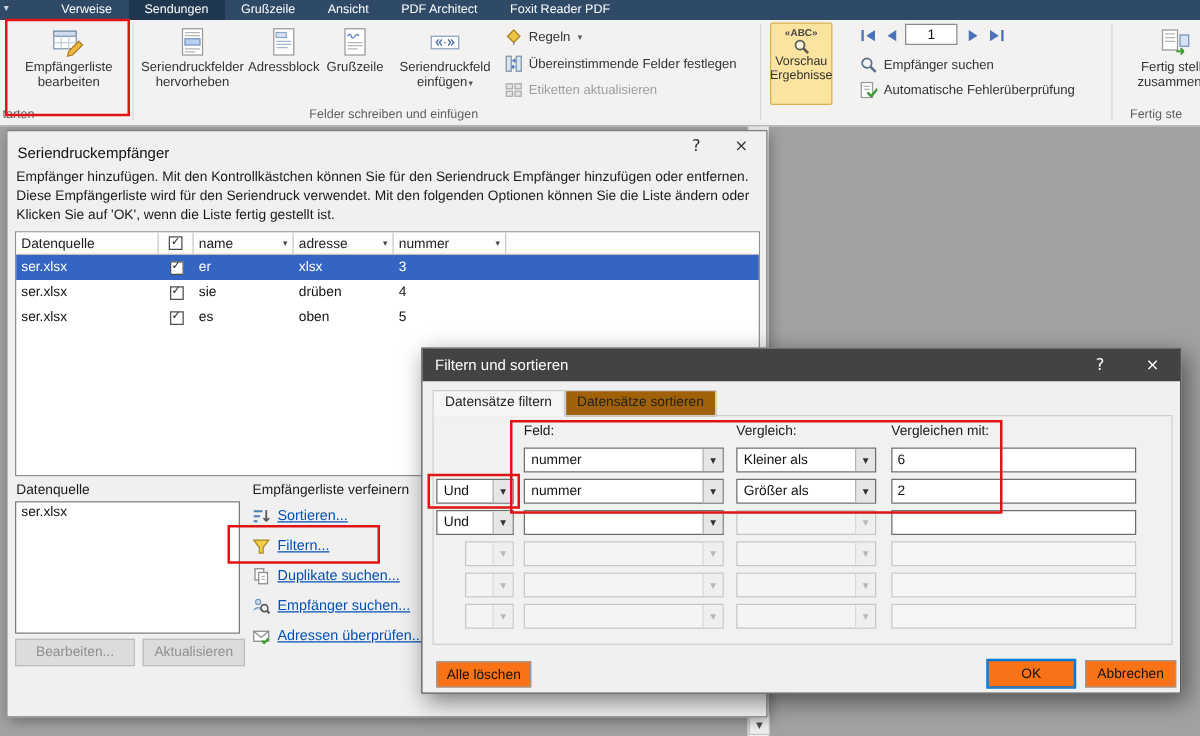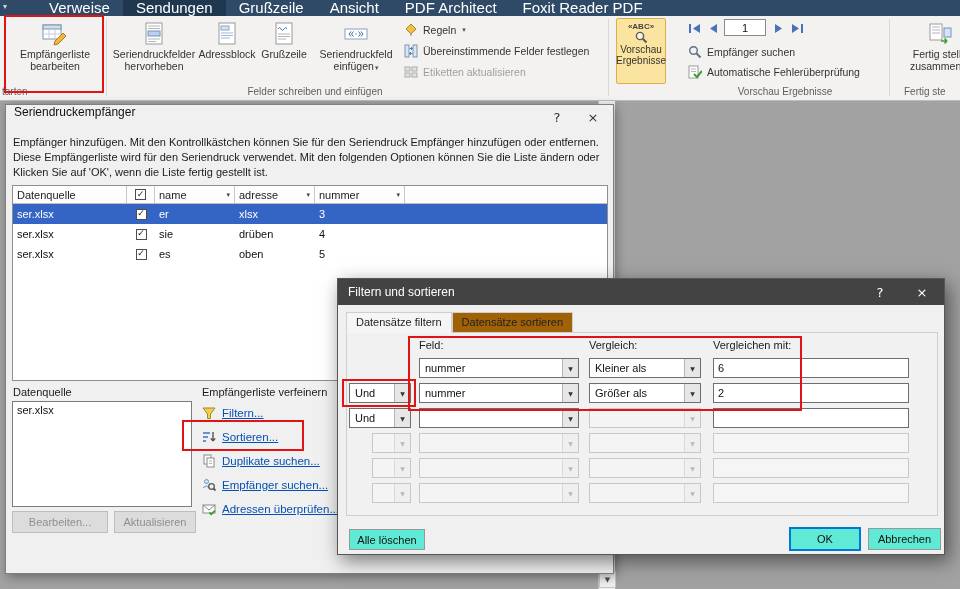--- a/index.html
+++ b/index.html
@@ -2,21 +2,21 @@
 <html><head>
 <meta charset="utf-8">
 <style>
   *{margin:0;padding:0;box-sizing:border-box}
   body{font-family:"Liberation Sans","DejaVu Sans",sans-serif;background:#5a5a5a}
   .screen{position:relative;width:960px;height:589px;overflow:hidden;background:#a2a2a2}
 
   
   .tabbar{position:absolute;left:0;top:0;width:960px;height:16px;background:#2e4a66;display:flex;align-items:stretch;padding-left:36px;z-index:2}
   .qa-dd{position:absolute;left:3px;top:2px;color:#cdd6e1;font-size:8px;font-family:"DejaVu Sans",sans-serif}
-  .tab{color:#fff;font-size:15px;line-height:16px;padding:0 13px;white-space:nowrap;cursor:default}
+  .tab{color:#fff;font-size:10px;line-height:16px;padding:0 13px;white-space:nowrap;cursor:default}
   .tab.active{background:#1f3850}
 
   
   .ribbon{position:absolute;left:0;top:16px;width:960px;height:85px;background:#f3f2f1;border-bottom:1px solid #bdbdbd;z-index:2}
   .vsep{position:absolute;top:3px;width:1px;height:77px;background:#d8d8d8}
   .glabel{position:absolute;top:70px;font-size:10px;color:#5e5e5e;white-space:nowrap}
   .glabel.centered{text-align:center}
   .bigbtn{position:absolute;top:2px;height:67px;display:flex;flex-direction:column;align-items:center;font-size:10.5px;color:#333;text-align:center;cursor:default}
   .bigbtn .bicon{margin-top:2px;height:28px;display:flex;align-items:center;justify-content:center}
   .bigbtn .l{line-height:12px;white-space:nowrap}
@@ -30,21 +30,21 @@
   .recbox{position:absolute;left:724px;top:3px;width:42px;height:17px;border:1px solid #8a8a8a;background:#fff;font-size:11px;text-align:center;font-family:inherit;color:#111}
 
   
   .scrollbar{position:absolute;left:598px;top:101px;width:17px;height:488px;background:#f1f1f1;border-left:1px solid #c2c2c2;z-index:1}
   .scrollbtn{position:absolute;left:0;width:17px;height:17px;background:#f1f1f1;border:1px solid #c6c6c6;display:flex;align-items:center;justify-content:center;font-size:7px;color:#505050;font-family:"DejaVu Sans",sans-serif}
 
   
   .dlg{position:absolute;background:#f0f0f0;border:1px solid #7f7f7f}
   #dlg-recipients{left:5px;top:104px;width:609px;height:470px;box-shadow:2px 3px 10px rgba(0,0,0,.35);z-index:10}
   #dlg-filter{left:337px;top:278px;width:608px;height:277px;border-color:#565656;box-shadow:4px 6px 18px rgba(0,0,0,.5);z-index:30}
-  .tb-light{position:absolute;left:0;top:0;right:0;height:24px;display:flex;align-items:flex-start}
+  .tb-light{position:absolute;left:0;top:0;right:0;height:24px;display:flex;align-items:flex-end}
   .tb-light .ttl{margin-left:8px;font-size:12px;color:#111}
   .tb-dark{position:absolute;left:0;top:0;right:0;height:26px;background:#434343;display:flex;align-items:center}
   .tb-dark .ttl{margin-left:10px;font-size:12px;color:#ffffff}
   .tbbtn{position:absolute;top:0;width:32px;display:flex;align-items:center;justify-content:center;font-size:13px;cursor:default;font-family:"DejaVu Sans",sans-serif}
   .tb-light .tbbtn{height:24px;color:#333}
   .tb-dark .tbbtn{height:26px;color:#fff}
 
   
   .desc{position:absolute;left:7px;top:30px;width:596px;font-size:11px;color:#1b1b1b;line-height:15px}
   .rtable{position:absolute;left:6px;top:80px;width:596px;height:196px;background:#fff;border:1px solid #8f8f8f}
@@ -55,21 +55,21 @@
   .rt-cell{display:flex;align-items:center;padding:0 4px;height:100%;overflow:hidden}
   .cw-src{width:114px}.cw-cb{width:28px;justify-content:center}.cw-name{width:80px}.cw-adr{width:80px}.cw-num{width:90px}.cw-fill{flex:1;border-right:none}
   .hdd{margin-left:auto;font-family:"DejaVu Sans",sans-serif;font-size:7px;color:#444}
   .cbx{width:11px;height:11px;background:#fff;border:1px solid #4d4d4d;display:flex;align-items:center;justify-content:center}
   .cbx span{font-family:"DejaVu Sans",sans-serif;font-size:9px;color:#1a1a1a;line-height:1;margin-top:-1px}
   .seclabel{position:absolute;top:281px;font-size:11px;color:#1b1b1b}
   .lbox{position:absolute;left:6px;top:296px;width:180px;height:106px;background:#fff;border:1px solid #7c7c7c;font-size:11px;color:#111;padding:2px 4px}
   .rlinks{position:absolute;left:196px;top:296px}
   .rlink{display:flex;align-items:center;gap:6px;height:24px;font-size:11.5px}
   .rlink .txt{color:#0550b3;text-decoration:underline;cursor:pointer}
-  .wbtn{position:absolute;background:#5eead4;border:1px solid #989898;font-size:11px;display:flex;align-items:center;justify-content:center;color:#111;cursor:default}
+  .wbtn{position:absolute;background:#f97316;border:1px solid #989898;font-size:11px;display:flex;align-items:center;justify-content:center;color:#111;cursor:default}
   .wbtn.dis{background:#dcdcdc;border-color:#bdbdbd;color:#8f8f8f}
   .wbtn.default{border-color:#0078d7;box-shadow:0 0 0 1px #0078d7}
 
   
   .ftabs{position:absolute;left:8px;top:33px;height:21px;display:flex;z-index:2}
   .ftab{font-size:11px;padding:3px 9px;border:1px solid #cfcfcf;background:#a16207;color:#222;cursor:default}
   .ftab.active{background:#f5f5f5;border-bottom-color:#f5f5f5}
   .fpanel{position:absolute;left:8px;top:53px;width:592px;height:184px;background:#f1f1f1;border:1px solid #cfcfcf}
   .fhdr{position:absolute;top:60px;font-size:11px;color:#1b1b1b}
   .fcombo{position:absolute;height:20px;background:#fff;border:1px solid #6e6e6e;font-size:11px;color:#111;display:flex;align-items:center;padding:0 18px 0 5px;overflow:hidden;cursor:default}
@@ -267,21 +267,20 @@
       <span>
         <svg width="14" height="14" viewBox="0 0 14 14">
           <rect x="1" y="1" width="9" height="12" fill="#ffffff" stroke="#9a9a9a"></rect>
           <line x1="3" y1="4" x2="8" y2="4" stroke="#b5b5b5"></line>
           <line x1="3" y1="6.5" x2="8" y2="6.5" stroke="#b5b5b5"></line>
           <path d="M6 9 l3 3 l5 -6" fill="none" stroke="#3f9c35" stroke-width="2"></path>
         </svg>
       </span>
       <span>Automatische Fehlerüberprüfung</span>
     </div>
-    <div class="glabel centered" style="left:655px;width:260px">Vorschau Ergebnisse</div>
     <div class="vsep" style="left:889px"></div>
 
     <div class="bigbtn" style="left:902px;width:76px">
       <span class="bicon">
         <svg width="26" height="24" viewBox="0 0 26 24">
           <rect x="3" y="2" width="12" height="16" fill="#ffffff" stroke="#9a9a9a"></rect>
           <line x1="5" y1="5" x2="13" y2="5" stroke="#b5b5b5"></line>
           <line x1="5" y1="8" x2="13" y2="8" stroke="#b5b5b5"></line>
           <line x1="5" y1="11" x2="13" y2="11" stroke="#b5b5b5"></line>
           <path d="M14 19 h6 M20 19 l-2.5 -2.5 M20 19 l-2.5 2.5" fill="none" stroke="#3f9c35" stroke-width="1.6"></path>
@@ -402,35 +401,35 @@
     <div class="seclabel" style="left:196px">Empfängerliste verfeinern</div>
 
     <div class="lbox">
       <div>ser.xlsx</div>
     </div>
 
     <div class="rlinks">
       <div class="rlink">
         <span>
           <svg width="14" height="14" viewBox="0 0 14 14">
-            <polygon points="1,2 13,2 8.5,8 8.5,12.5 5.5,12.5 5.5,8" fill="#f3cf45" stroke="#a8862a"></polygon>
-          </svg>
-        </span>
-        <span class="txt">Filtern...</span>
-      </div>
-      <div class="rlink">
-        <span>
-          <svg width="14" height="14" viewBox="0 0 14 14">
             <line x1="1" y1="3" x2="8" y2="3" stroke="#4a7dbb" stroke-width="1.6"></line>
             <line x1="1" y1="7" x2="6" y2="7" stroke="#4a7dbb" stroke-width="1.6"></line>
             <line x1="1" y1="11" x2="4" y2="11" stroke="#4a7dbb" stroke-width="1.6"></line>
             <path d="M11 2 V11 M11 11 l-2.2 -2.6 M11 11 l2.2 -2.6" fill="none" stroke="#555555" stroke-width="1.4"></path>
           </svg>
         </span>
         <span class="txt">Sortieren...</span>
+      </div>
+      <div class="rlink">
+        <span>
+          <svg width="14" height="14" viewBox="0 0 14 14">
+            <polygon points="1,2 13,2 8.5,8 8.5,12.5 5.5,12.5 5.5,8" fill="#f3cf45" stroke="#a8862a"></polygon>
+          </svg>
+        </span>
+        <span class="txt">Filtern...</span>
       </div>
       <div class="rlink">
         <span>
           <svg width="14" height="14" viewBox="0 0 14 14">
             <rect x="2" y="1" width="7" height="9" fill="#ffffff" stroke="#8a8a8a"></rect>
             <rect x="5" y="4" width="7" height="9" fill="#ffffff" stroke="#8a8a8a"></rect>
             <line x1="7" y1="7" x2="10" y2="7" stroke="#b5b5b5"></line>
             <line x1="7" y1="9.5" x2="10" y2="9.5" stroke="#b5b5b5"></line>
           </svg>
         </span>

